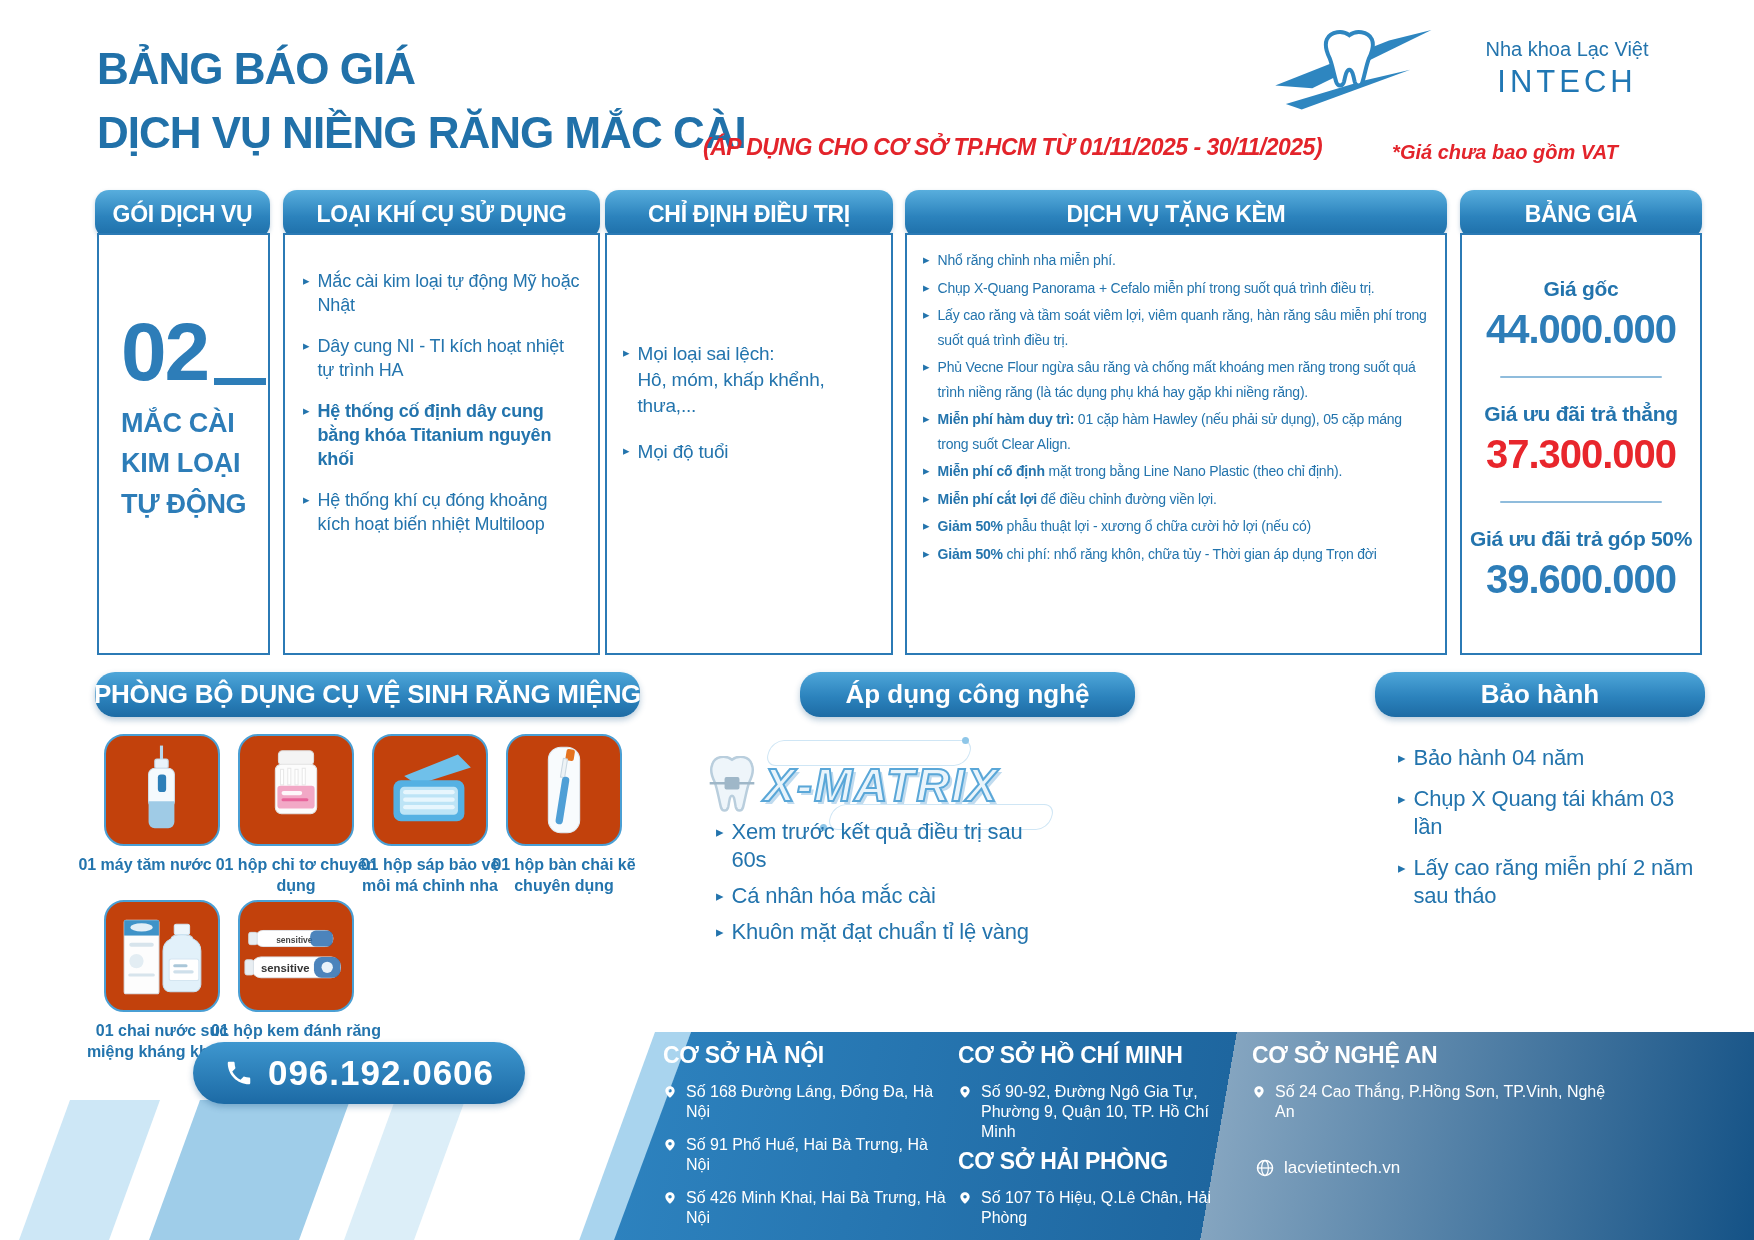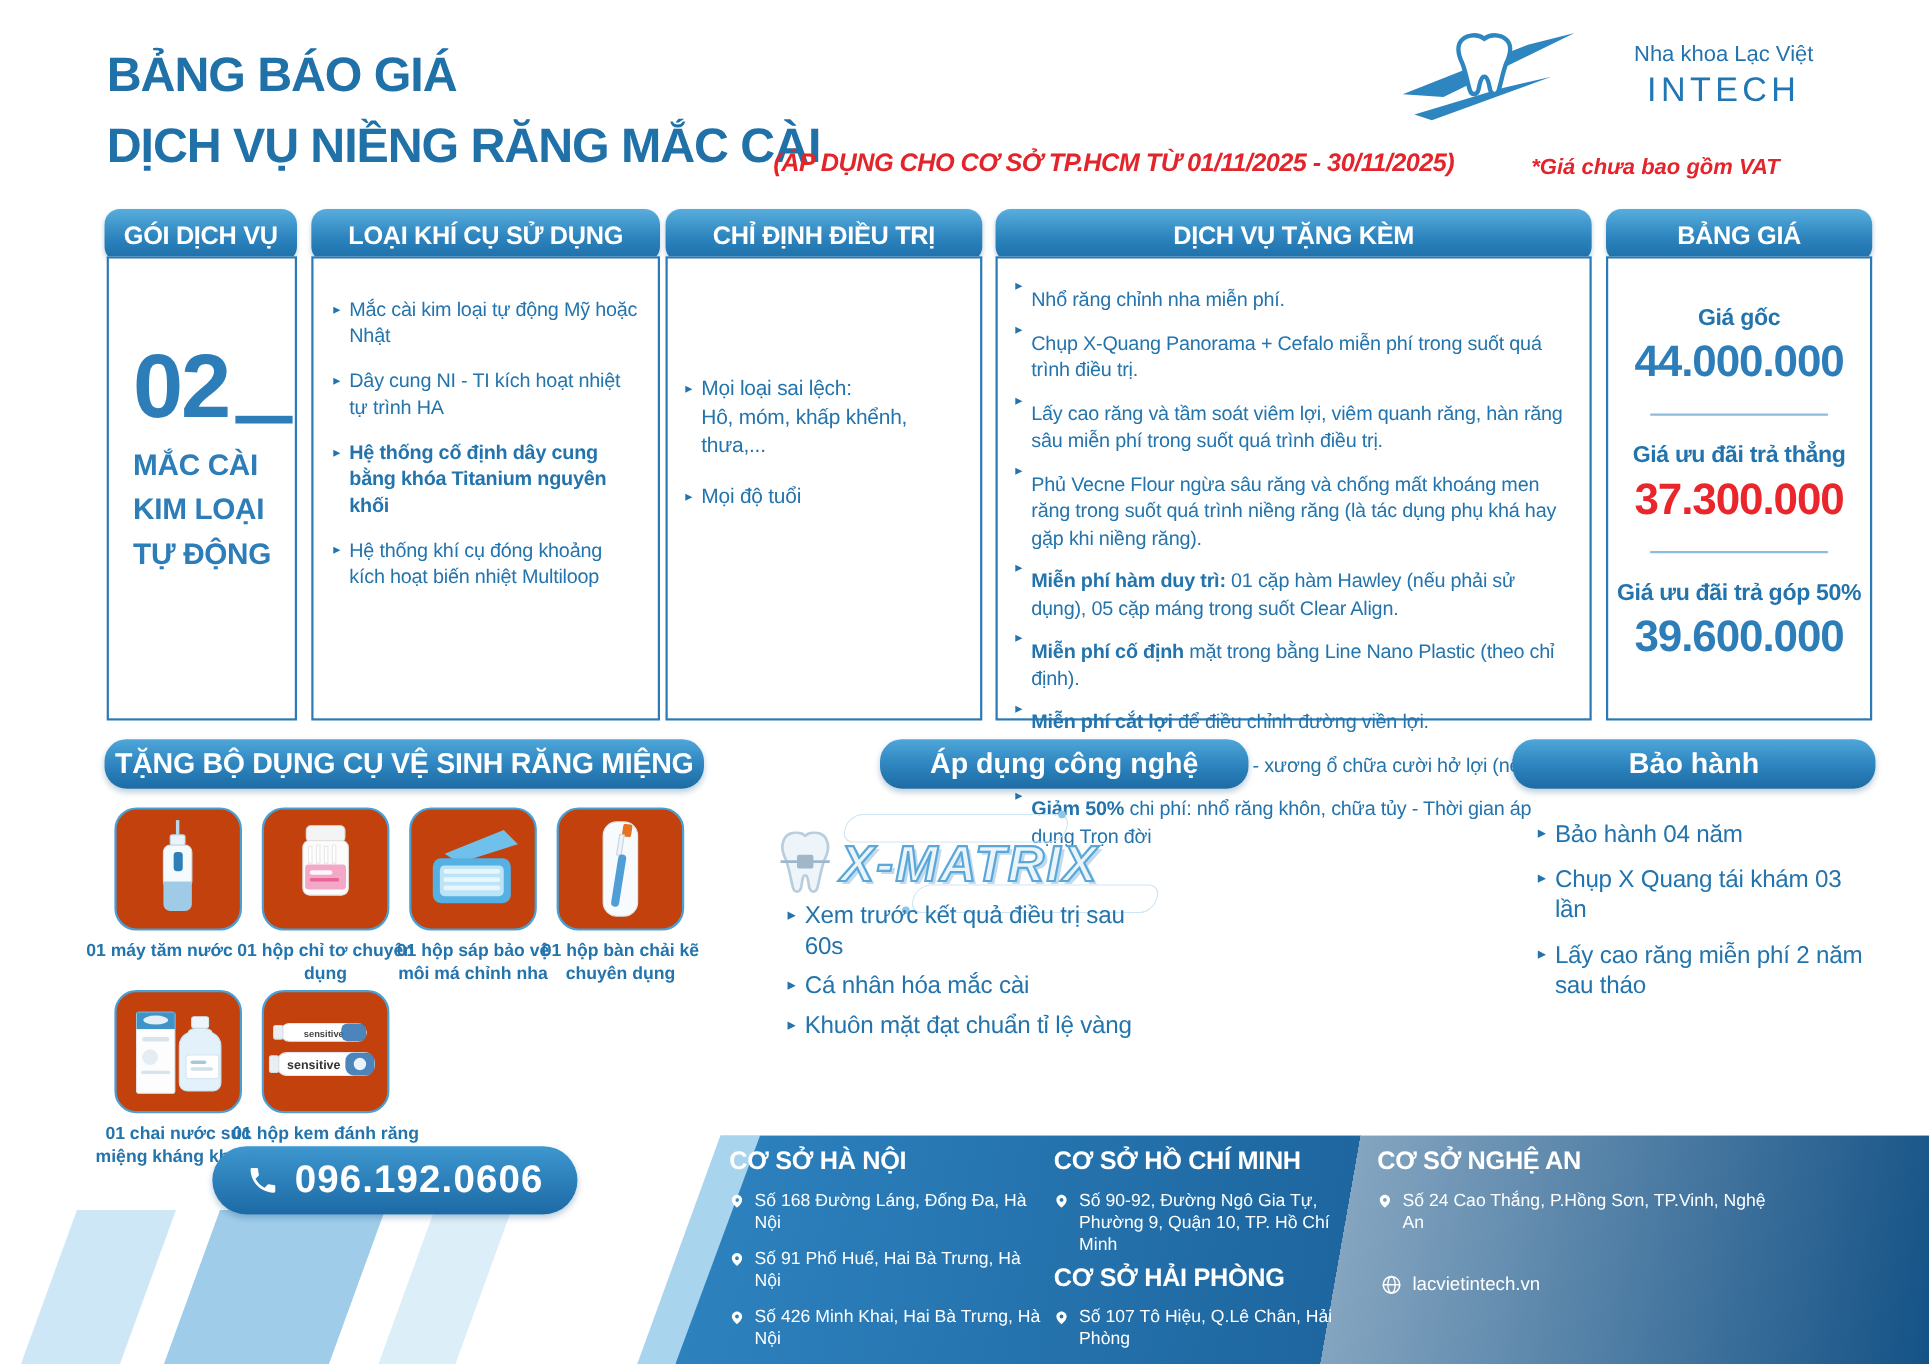--- a/index.html
+++ b/index.html
@@ -34,21 +34,21 @@
   .pkg-name{font-size:27px;font-weight:bold;color:#2d7db8;line-height:1.5;white-space:pre-line;margin-top:14px;letter-spacing:-0.3px;}
 
   .brow{display:flex;gap:8px;}
   .bmark{color:#2374ad;font-size:13px;line-height:24px;flex:0 0 auto;}
   .btext{color:#2374ad;font-size:18px;line-height:24px;white-space:pre-line;letter-spacing:-0.2px;}
   .btext b{font-weight:bold;}
 
   .equip{padding:34px 16px 0 18px;} .equip .brow{margin-bottom:17px;}
   .ind{padding:106px 10px 0 16px;} .ind .brow{margin-bottom:20px;} .ind .btext{font-size:19px;line-height:26px;}
   .giftcol{padding:13px 14px 0 16px;} .giftcol .brow{margin-bottom:3px;}
-  .giftcol .btext{font-size:18px;line-height:24.5px;margin-top:12px;} .giftcol .bmark{line-height:24.5px;}
+  .giftcol .btext{font-size:14px;line-height:24.5px;} .giftcol .bmark{line-height:24.5px;}
 
   .pricing{padding-top:42px;}
   .price-label{color:#2374ad;font-size:21px;font-weight:bold;text-align:center;letter-spacing:-0.3px;}
   .price-value{font-size:40px;font-weight:bold;text-align:center;letter-spacing:-1px;margin-top:5px;line-height:46px;}
   .blue{color:#2d7db8;} .red{color:#e8262c;}
   .price-div{height:2px;background:#8fbcdc;margin:24px 38px;border-radius:1px;}
 
   
   .pill{position:absolute;height:45px;border-radius:20px;
         background:linear-gradient(180deg,#4ea6d9 0%,#2c83bd 55%,#1d6ba4 100%);
@@ -229,21 +229,21 @@
         <div class="price-value blue">44.000.000</div>
         <div class="price-div"></div>
         <div class="price-label">Giá ưu đãi trả thẳng</div>
         <div class="price-value red">37.300.000</div>
         <div class="price-div"></div>
         <div class="price-label">Giá ưu đãi trả góp 50%</div>
         <div class="price-value blue">39.600.000</div>
       </div>
   </div>
 
-  <div class="pill pill-gift">TẶNG BỘ DỤNG CỤ VỆ SINH RĂNG MIỆNG</div>
+  <div class="pill pill-gift">PHÒNG BỘ DỤNG CỤ VỆ SINH RĂNG MIỆNG</div>
 
   <div class="gift-card" style="left:104px;top:734px;">
     <svg width="62" height="94" viewBox="0 0 60 90">
       <rect x="28" y="2" width="3" height="15" fill="#b9d7ec"></rect>
       <rect x="23" y="15" width="13" height="9" rx="2" fill="#eaf3fa" stroke="#c2d8e8"></rect>
       <rect x="17" y="24" width="25" height="38" rx="6" fill="#f5fafd" stroke="#cfe0ec"></rect>
       <rect x="26" y="30" width="8" height="17" rx="3" fill="#2d7fb8"></rect>
       <path d="M17 56 h25 v20 a6 6 0 0 1 -6 6 h-13 a6 6 0 0 1 -6 -6 z" fill="#9fcbe6"></path>
     </svg>
   </div>

